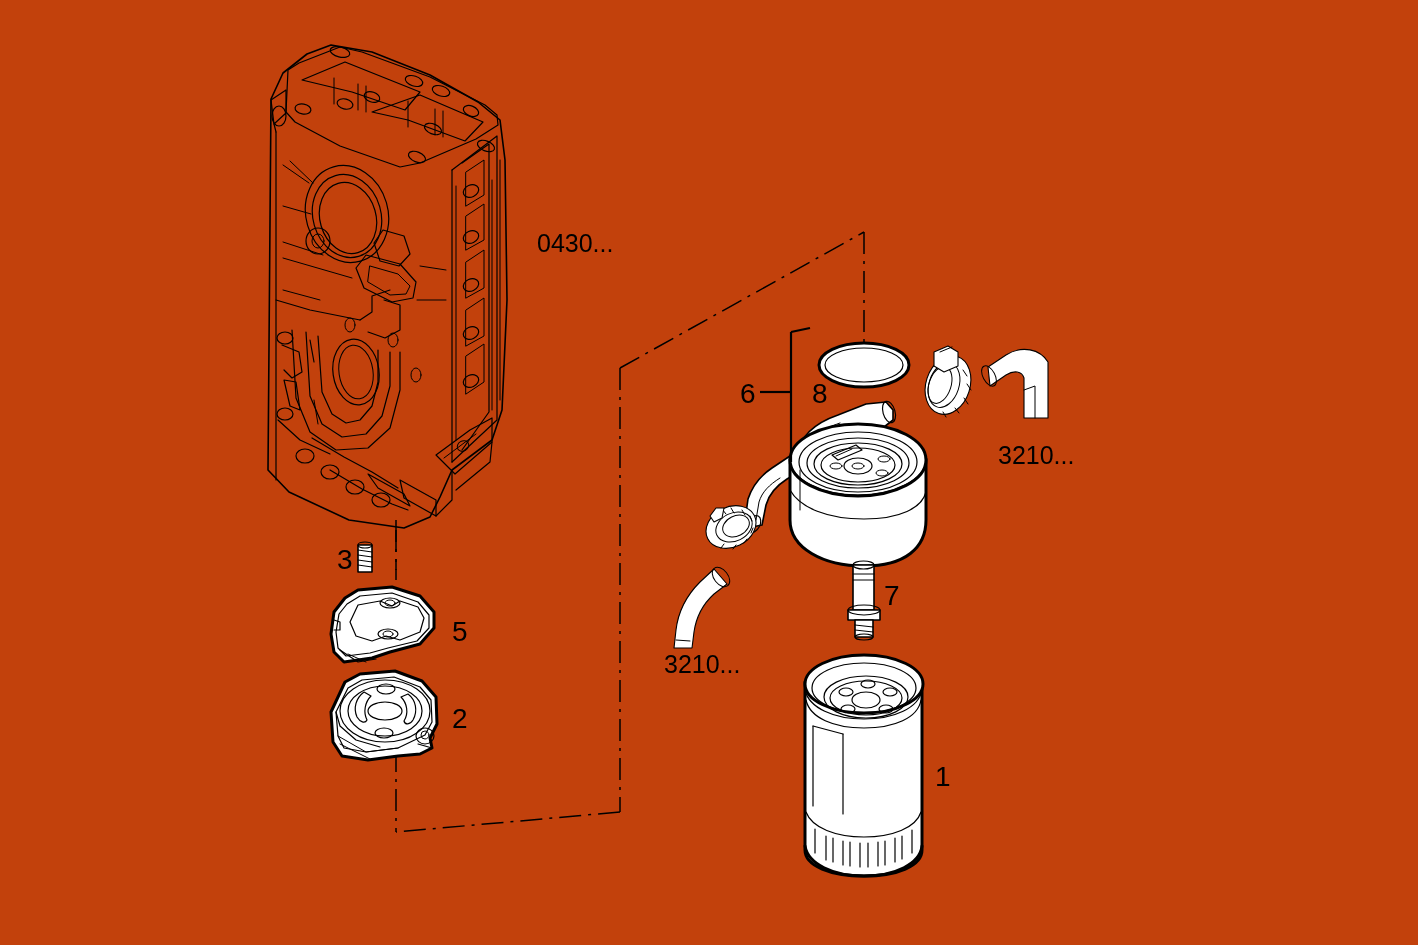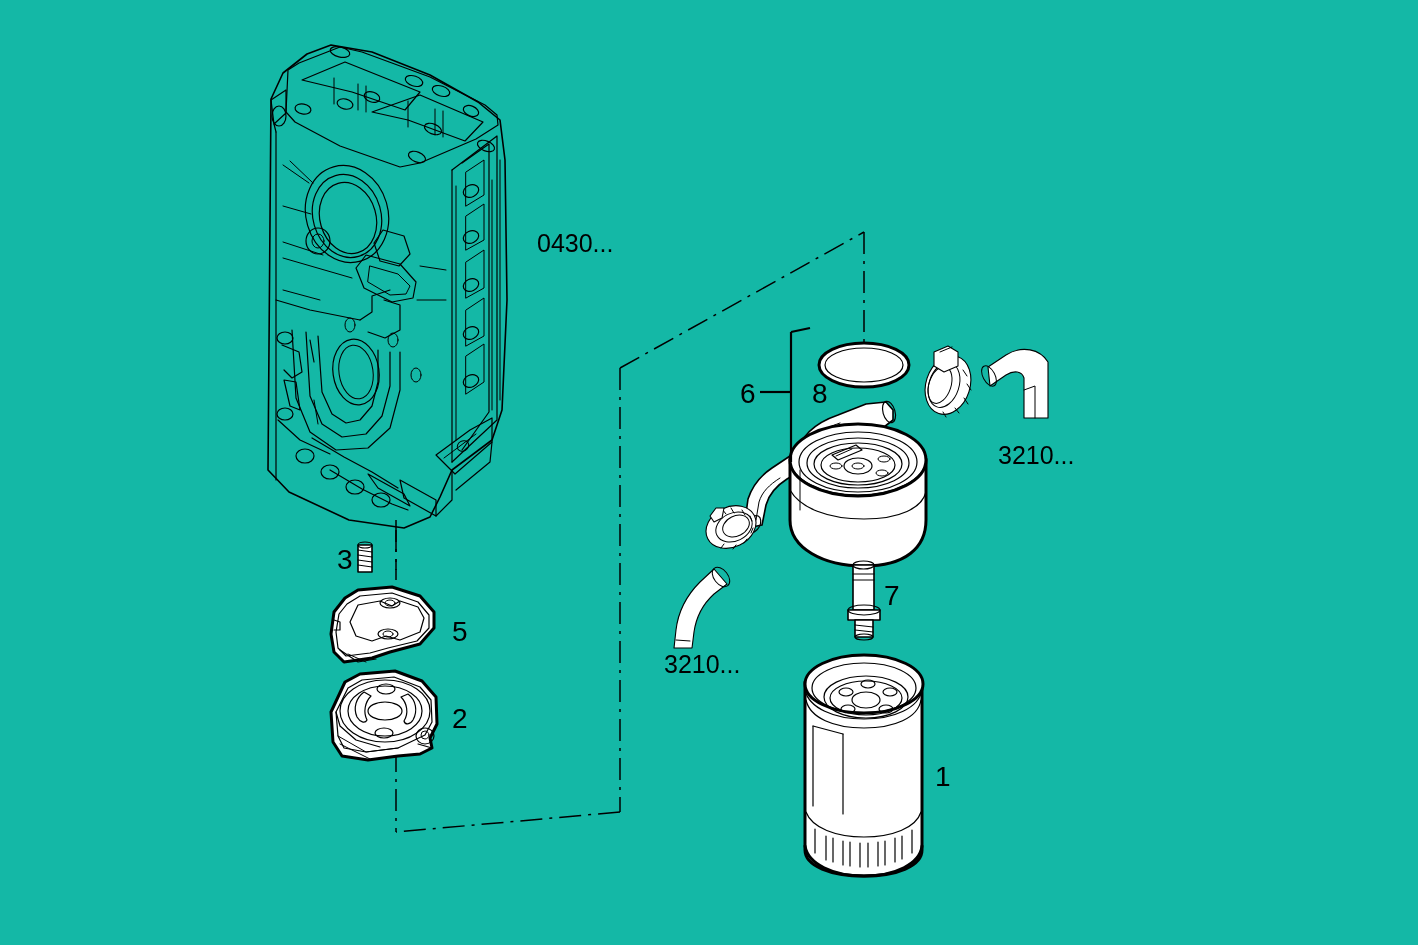--- a/index.html
+++ b/index.html
@@ -8,21 +8,21 @@
     padding: 0;
     background: #ffffff;
   }
   body {
     font-family: "Liberation Sans", sans-serif;
   }
   #diagram-root {
     position: relative;
     width: 1418px;
     height: 945px;
-    background: #14b8a6;
+    background: #c2410c;
     overflow: hidden;
   }
   #diagram-svg {
     position: absolute;
     top: 0;
     left: 0;
     width: 1418px;
     height: 945px;
   }
   .ln      { fill: none; stroke: #000000; stroke-width: 1.6; stroke-linecap: round; stroke-linejoin: round; }

